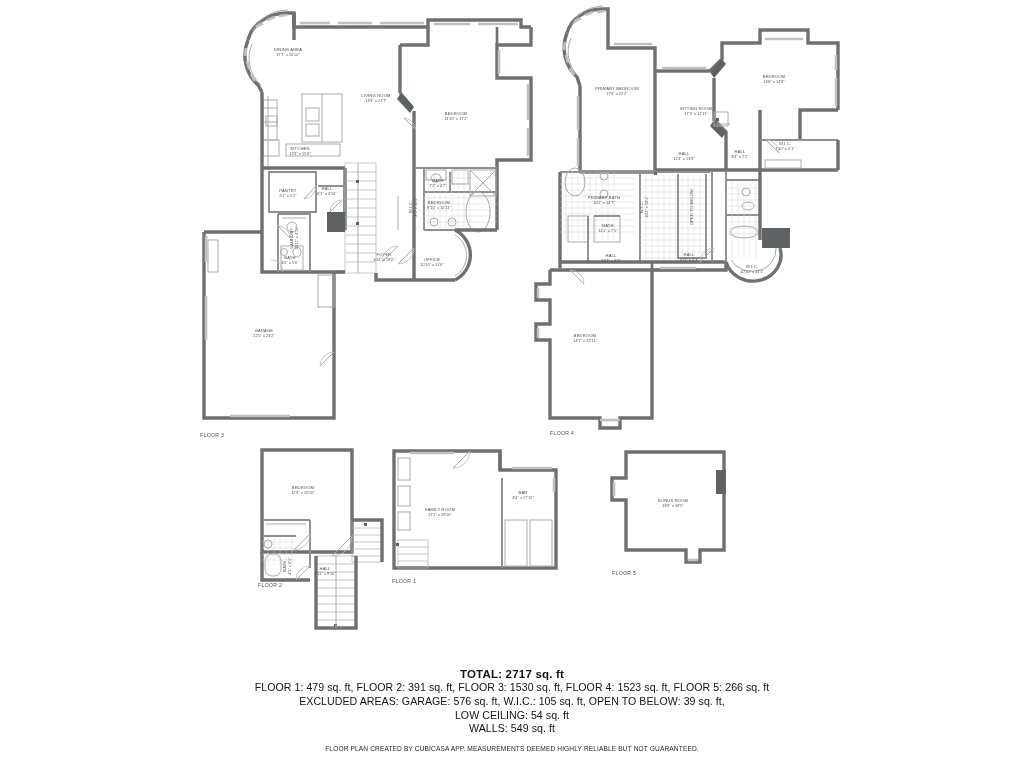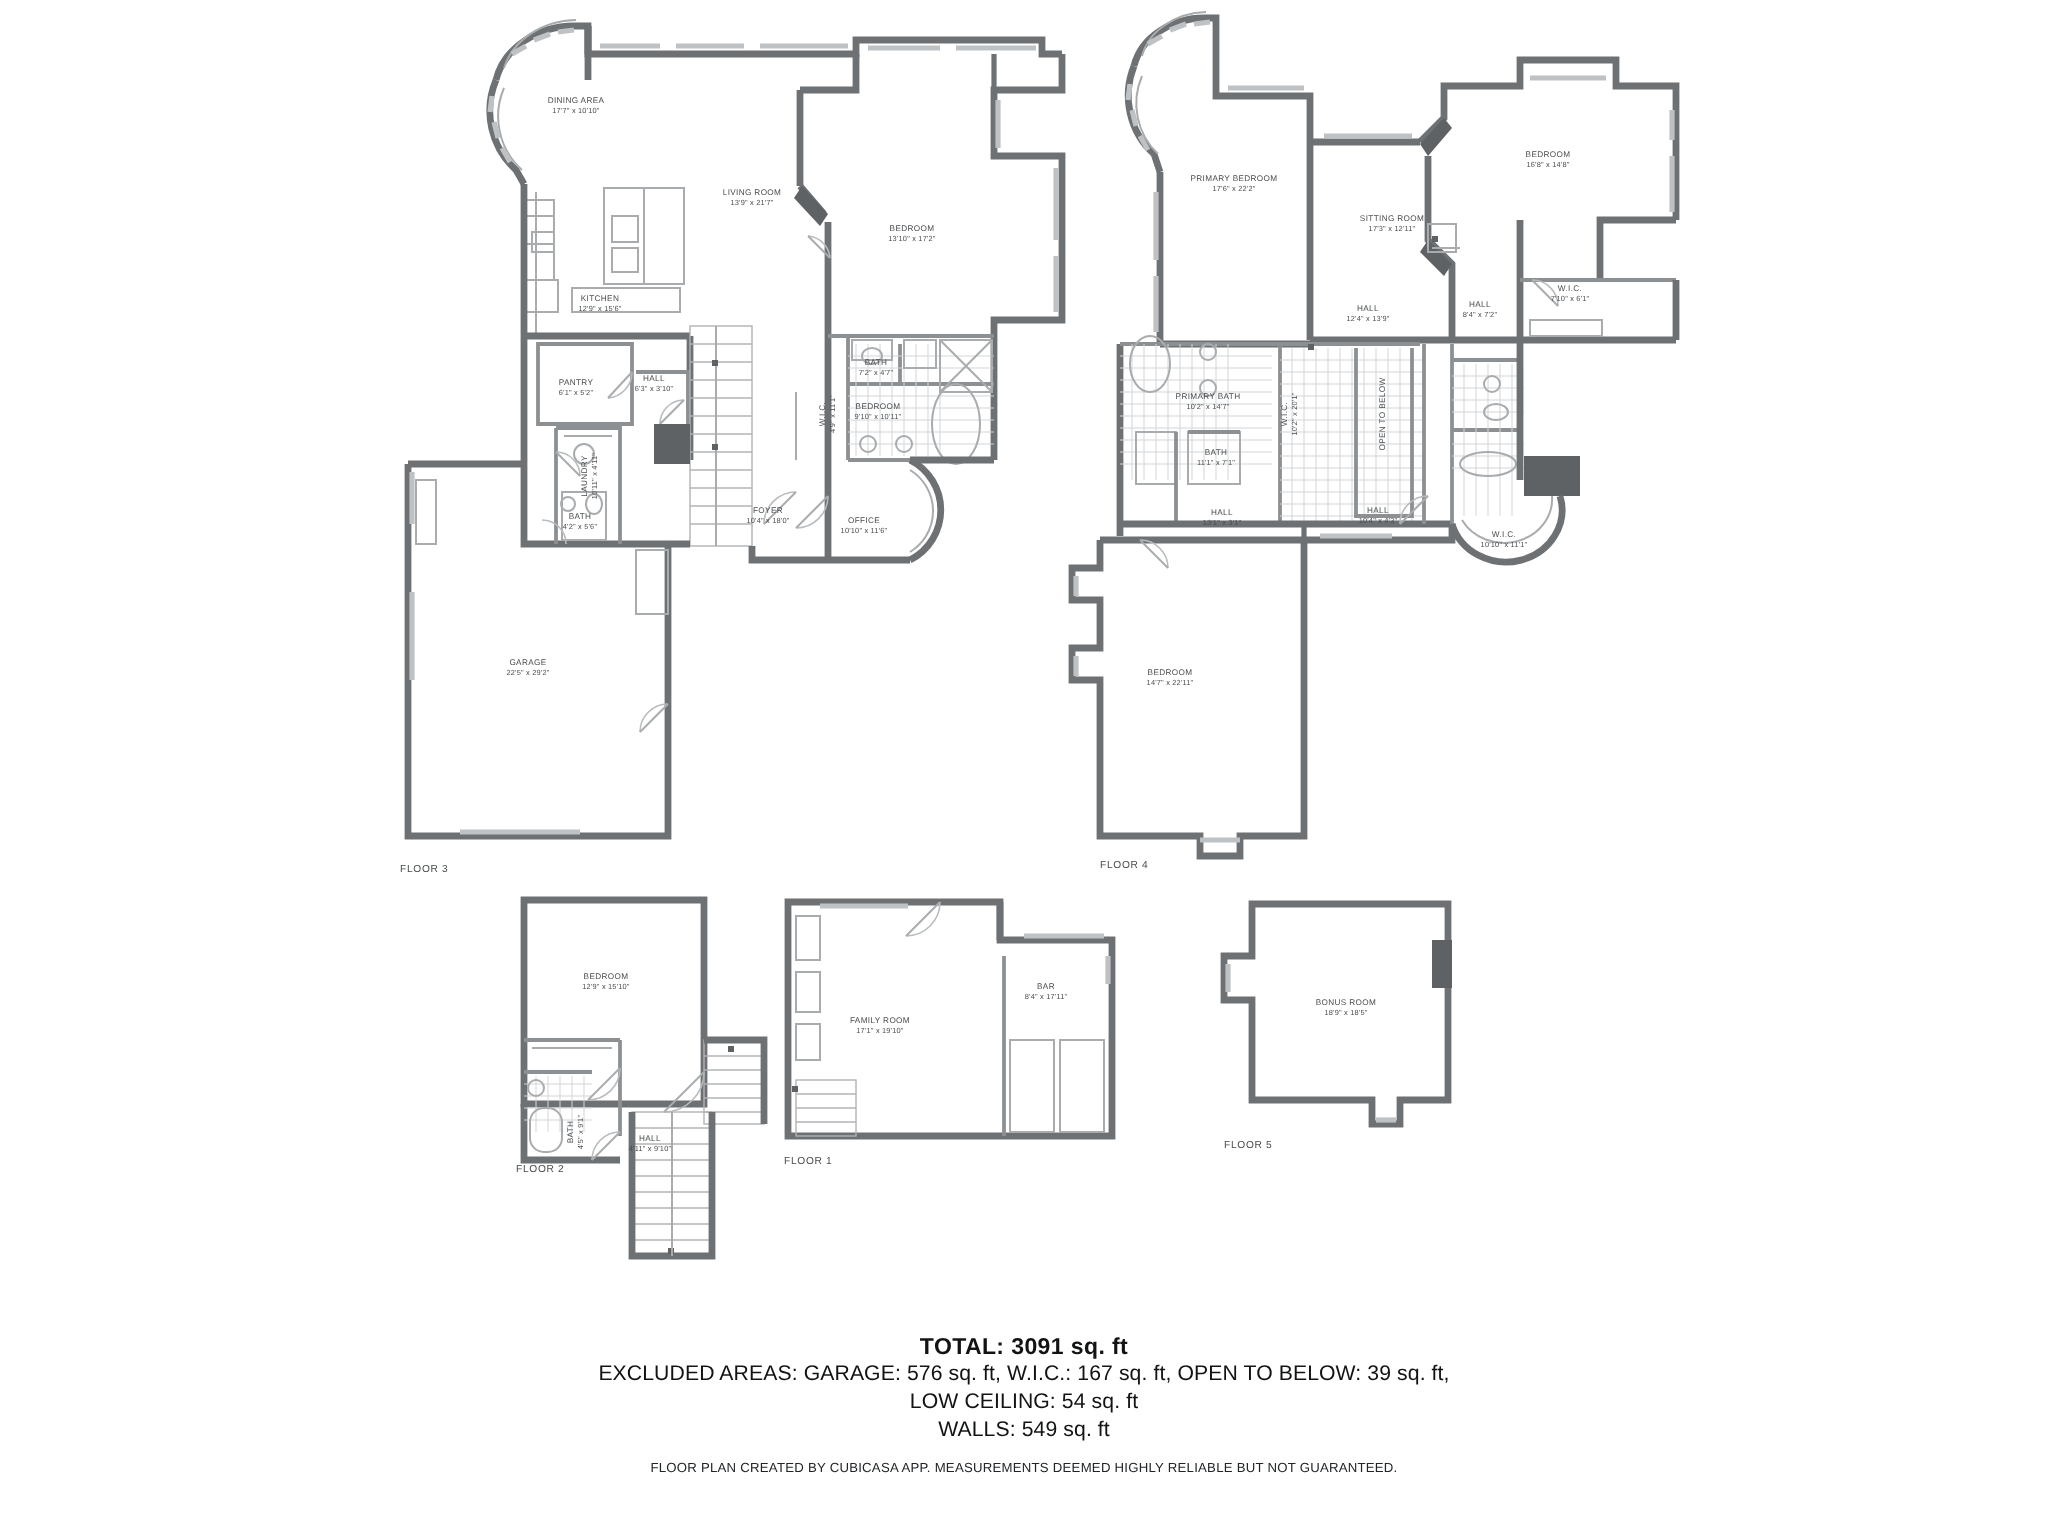--- a/index.html
+++ b/index.html
@@ -669,20 +669,21 @@
 
   <div id="floor-labels">
       <div class="floorlabel" style="left: 200px; top: 432px;">FLOOR 3</div>
       <div class="floorlabel" style="left: 550px; top: 430px;">FLOOR 4</div>
       <div class="floorlabel" style="left: 258px; top: 582px;">FLOOR 2</div>
       <div class="floorlabel" style="left: 392px; top: 578px;">FLOOR 1</div>
       <div class="floorlabel" style="left: 612px; top: 570px;">FLOOR 5</div>
     </div>
 
   <div id="footer">
-    <div class="total">TOTAL: 3091 sq. ft</div>
-    <div class="excluded">EXCLUDED AREAS: GARAGE: 576 sq. ft, W.I.C.: 167 sq. ft, OPEN TO BELOW: 39 sq. ft,</div>
+    <div class="total">TOTAL: 2717 sq. ft</div>
+    <div class="breakdown">FLOOR 1: 479 sq. ft, FLOOR 2: 391 sq. ft, FLOOR 3: 1530 sq. ft, FLOOR 4: 1523 sq. ft, FLOOR 5: 266 sq. ft</div>
+    <div class="excluded">EXCLUDED AREAS: GARAGE: 576 sq. ft, W.I.C.: 105 sq. ft, OPEN TO BELOW: 39 sq. ft,</div>
     <div class="lowceil">LOW CEILING: 54 sq. ft</div>
     <div class="walls">WALLS: 549 sq. ft</div>
     <div class="disclaimer">FLOOR PLAN CREATED BY CUBICASA APP. MEASUREMENTS DEEMED HIGHLY RELIABLE BUT NOT GUARANTEED.</div>
   </div>
 
 </div>
 
 </body></html>

